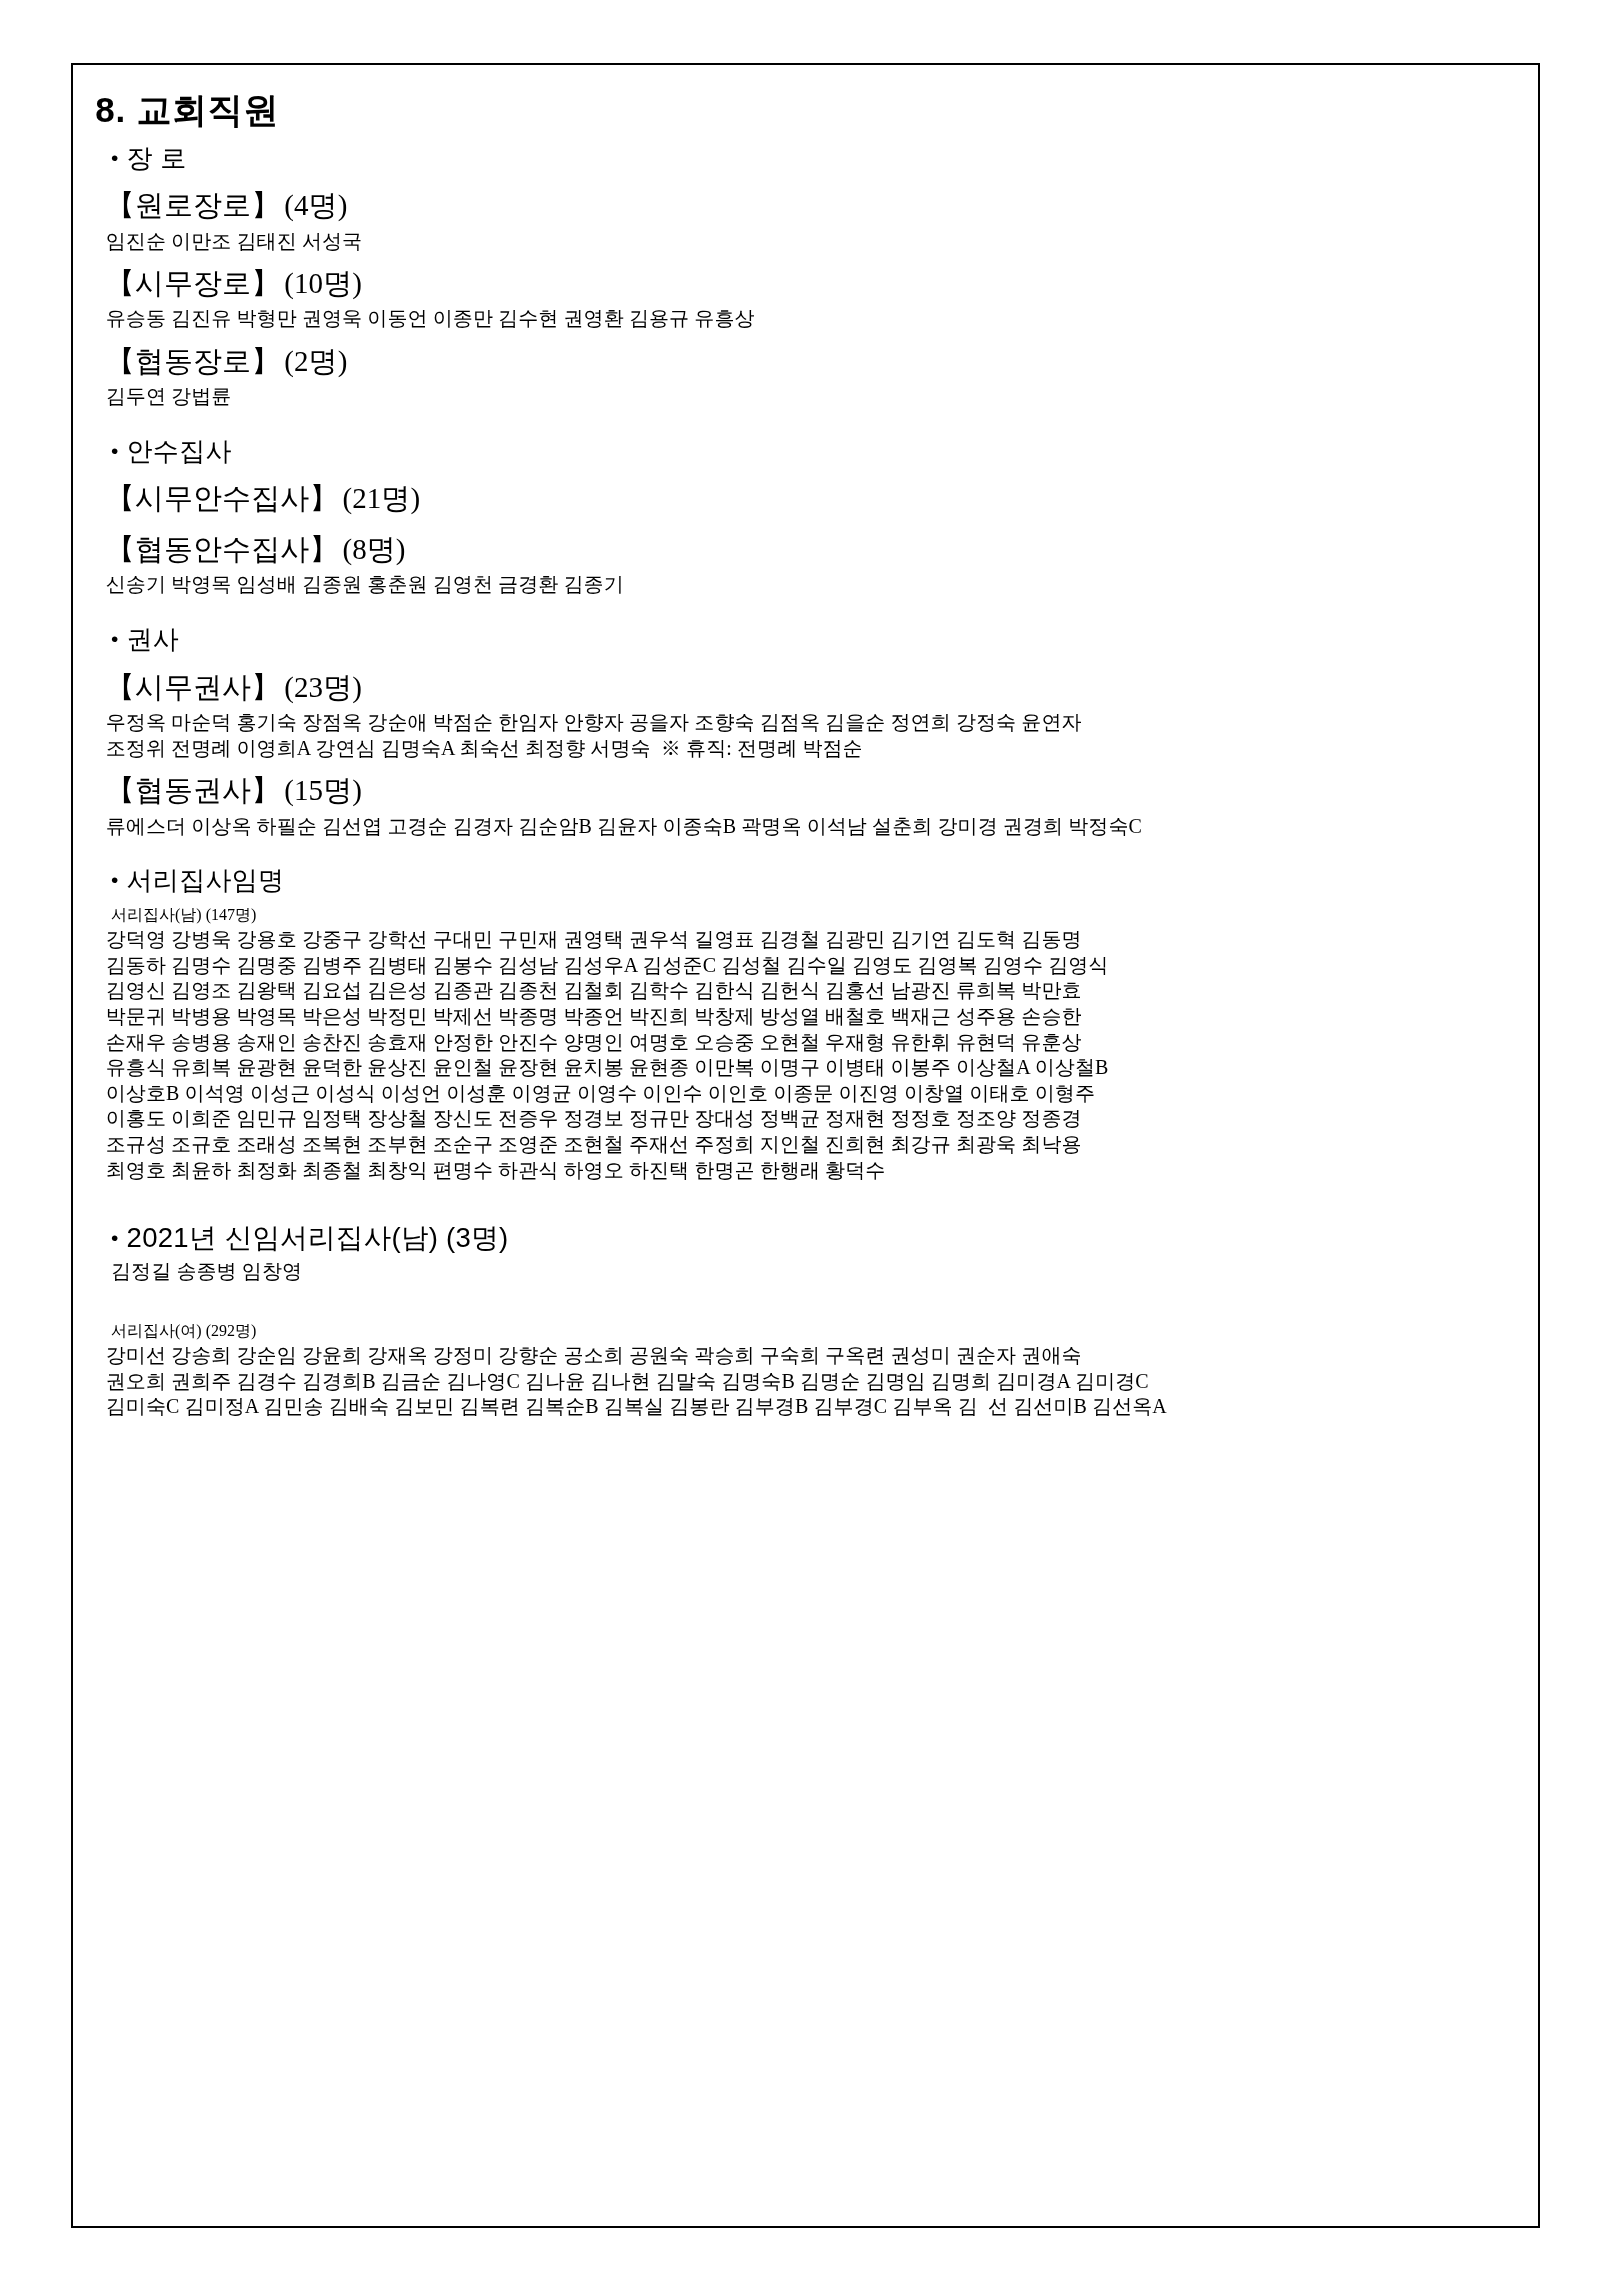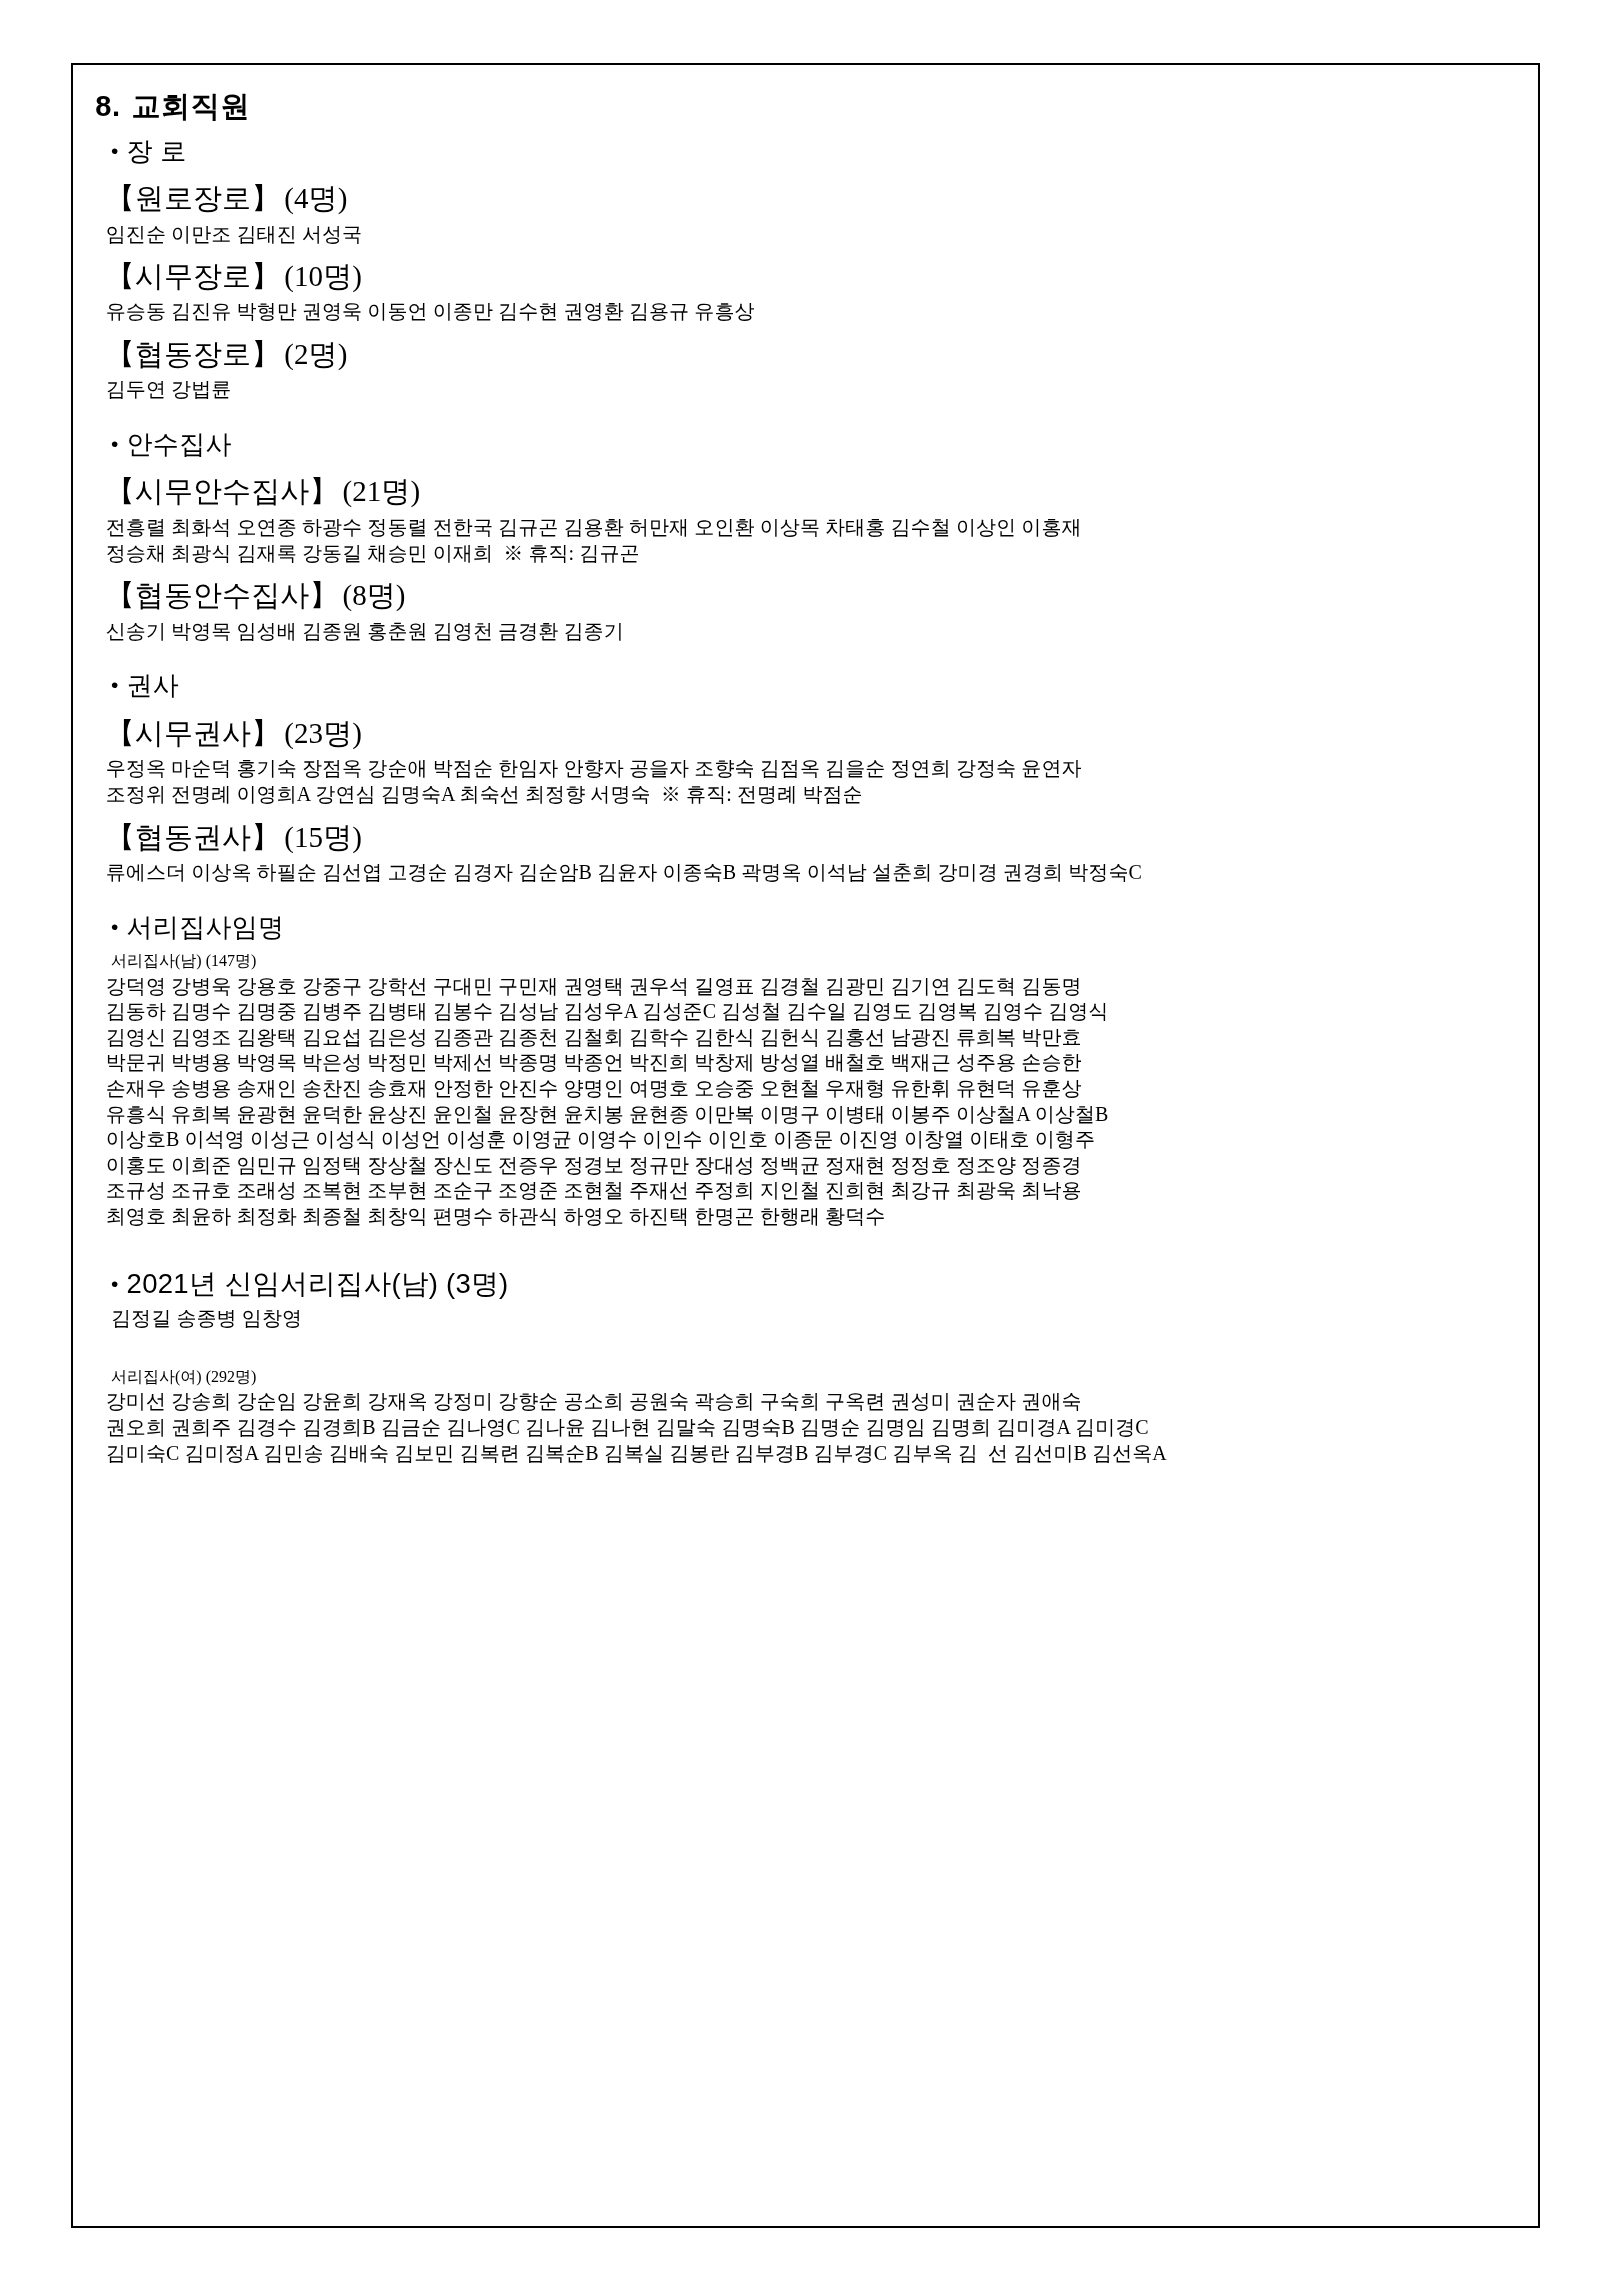--- a/index.html
+++ b/index.html
@@ -31,21 +31,21 @@
   }
   .content {
     position: absolute;
     left: 14.4px;
     top: 10.5px;
     right: 14.4px;
   }
   .sec-title {
     font-family: "Liberation Sans", "DejaVu Sans", sans-serif;
     font-weight: bold;
-    font-size: 29px;
+    font-size: 35px;
     letter-spacing: 0.7px;
     margin: 11.8px 0 3.9px 7.9px;
   }
   .sec-title .num {
     margin-right: 10.5px;
   }
   .bullet-head {
     font-family: "Liberation Sans", "DejaVu Sans", sans-serif;
     font-weight: normal;
     font-size: 26px;
@@ -124,22 +124,20 @@
 
       <div class="spacer-md"></div>
 
       <div class="bullet-head">
         <span class="dot">•</span><span>안수집사</span>
       </div>
       <div class="group">
         <div class="grp-label">
           <span>【시무안수집사】</span><span class="cnt">(21명)</span>
         </div>
-        <div class="names">전흥렬 최화석 오연종 하광수 정동렬 전한국 김규곤 김용환 허만재 오인환 이상목 차태홍 김수철 이상인 이홍재
-정승채 최광식 김재록 강동길 채승민 이재희  ※ 휴직: 김규곤</div>
       </div>
       <div class="group">
         <div class="grp-label">
           <span>【협동안수집사】</span><span class="cnt">(8명)</span>
         </div>
         <div class="names">신송기 박영목 임성배 김종원 홍춘원 김영천 금경환 김종기</div>
       </div>
 
       <div class="spacer-md"></div>
 

